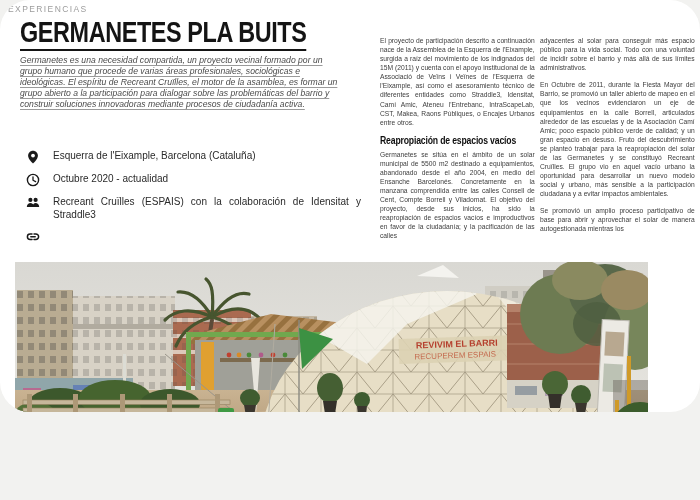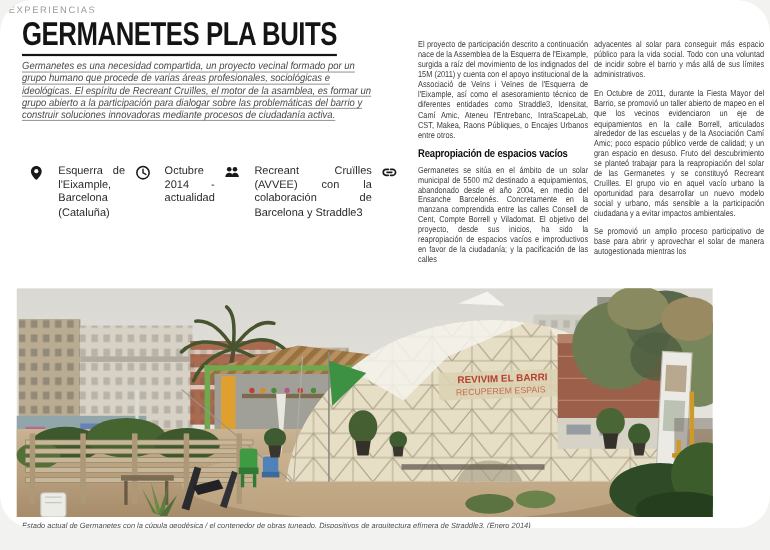--- a/index.html
+++ b/index.html
@@ -1,29 +1,29 @@
 <!DOCTYPE html>
 <html><head>
 <meta charset="utf-8">
 <style>
   html,body{margin:0;padding:0;}
   body{width:700px;height:500px;background:#f2f2f0;font-family:"Liberation Sans",sans-serif;}
-  .page{position:relative;width:700px;height:480px;background:#ffffff;overflow:hidden;border-radius:30px;}
+  .page{position:relative;width:700px;height:412px;background:#ffffff;overflow:hidden;border-radius:30px;}
 
   .kicker{position:absolute;left:8px;top:4px;font-size:8.5px;letter-spacing:1.4px;color:#9c9c9c;}
 
   .title{position:absolute;left:20px;top:17px;font-size:30px;font-weight:700;color:#141414;
          letter-spacing:-.5px;white-space:nowrap;transform:scaleX(.78);transform-origin:left top;
          border-bottom:2px solid #141414;padding-bottom:2px;line-height:1;}
 
   .intro{position:absolute;left:20px;top:54px;width:352px;transform:scaleX(.92);transform-origin:left top;
          font-style:italic;font-size:9.4px;line-height:1.18;color:#4a4a4a;
          text-decoration:underline;text-decoration-color:#9a9a9a;text-underline-offset:2px;}
 
-  .facts{position:absolute;left:26px;top:150px;width:335px;display:flex;flex-direction:row;gap:9px;}
+  .facts{position:absolute;left:26px;top:150px;width:335px;display:flex;flex-direction:column;gap:9px;}
   .fact{display:flex;gap:13px;align-items:flex-start;font-size:10px;color:#2a2a2a;line-height:1.25;}
   .fact .ficon{flex:none;width:14px;height:14px;margin-top:0;}
   .fact .ftext{text-align:justify;}
 
   .col{position:absolute;top:36px;width:182px;transform:scaleX(.85);transform-origin:left top;
        font-size:7.9px;line-height:1.15;text-align:justify;color:#3c3c3c;}
   .col-mid{left:380px;}
   .col-right{left:540px;}
   .col p{margin:0 0 8px;}
   .col h3{margin:2px 0 3px;font-size:10.2px;font-weight:700;color:#101010;letter-spacing:-.2px;}
@@ -55,30 +55,30 @@
         <path d="M7,0.8 C4.2,0.8 2.1,3 2.1,5.8 C2.1,9.4 7,13.6 7,13.6 C7,13.6 11.9,9.4 11.9,5.8 C11.9,3 9.8,0.8 7,0.8 Z" fill="#1a1a1a"></path>
         <circle cx="7" cy="5.6" r="1.9" fill="#ffffff"></circle>
       </svg>
       <span class="ftext">Esquerra de l'Eixample, Barcelona (Cataluña)</span>
     </div>
     <div class="fact">
       <svg class="ficon" viewBox="0 0 14 14">
         <circle cx="7" cy="7" r="5.6" fill="none" stroke="#1a1a1a" stroke-width="1.4"></circle>
         <path d="M7,3.8 L7,7.2 L9.6,8.6" fill="none" stroke="#1a1a1a" stroke-width="1.3" stroke-linecap="round"></path>
       </svg>
-      <span class="ftext">Octubre 2014 - actualidad</span>
+      <span class="ftext">Octubre 2020 - actualidad</span>
     </div>
     <div class="fact">
       <svg class="ficon" viewBox="0 0 14 14">
         <circle cx="4.4" cy="3.9" r="2.1" fill="#1a1a1a"></circle>
         <path d="M0.8,11 C0.8,8.2 2.8,7 4.4,7 C6,7 8,8.2 8,11 Z" fill="#1a1a1a"></path>
         <circle cx="9.6" cy="3.9" r="2.1" fill="#1a1a1a"></circle>
         <path d="M6.4,11 C6.6,8.2 8,7 9.6,7 C11.2,7 13.2,8.2 13.2,11 Z" fill="#1a1a1a"></path>
       </svg>
-      <span class="ftext">Recreant Cruïlles (AVVEE) con la colaboración de Barcelona y Straddle3</span>
+      <span class="ftext">Recreant Cruïlles (ESPAIS) con la colaboración de Idensitat y Straddle3</span>
     </div>
     <div class="fact">
       <svg class="ficon" viewBox="0 0 14 14">
         <g stroke="#1a1a1a" stroke-width="1.5" fill="none" stroke-linecap="round">
           <path d="M6,9.4 H4.1 a2.7,2.7 0 1 1 0-5.4 H6"></path>
           <path d="M8,4 h1.9 a2.7,2.7 0 1 1 0,5.4 H8"></path>
           <line x1="4.8" y1="6.7" x2="9.2" y2="6.7"></line>
         </g>
       </svg>
     </div>

